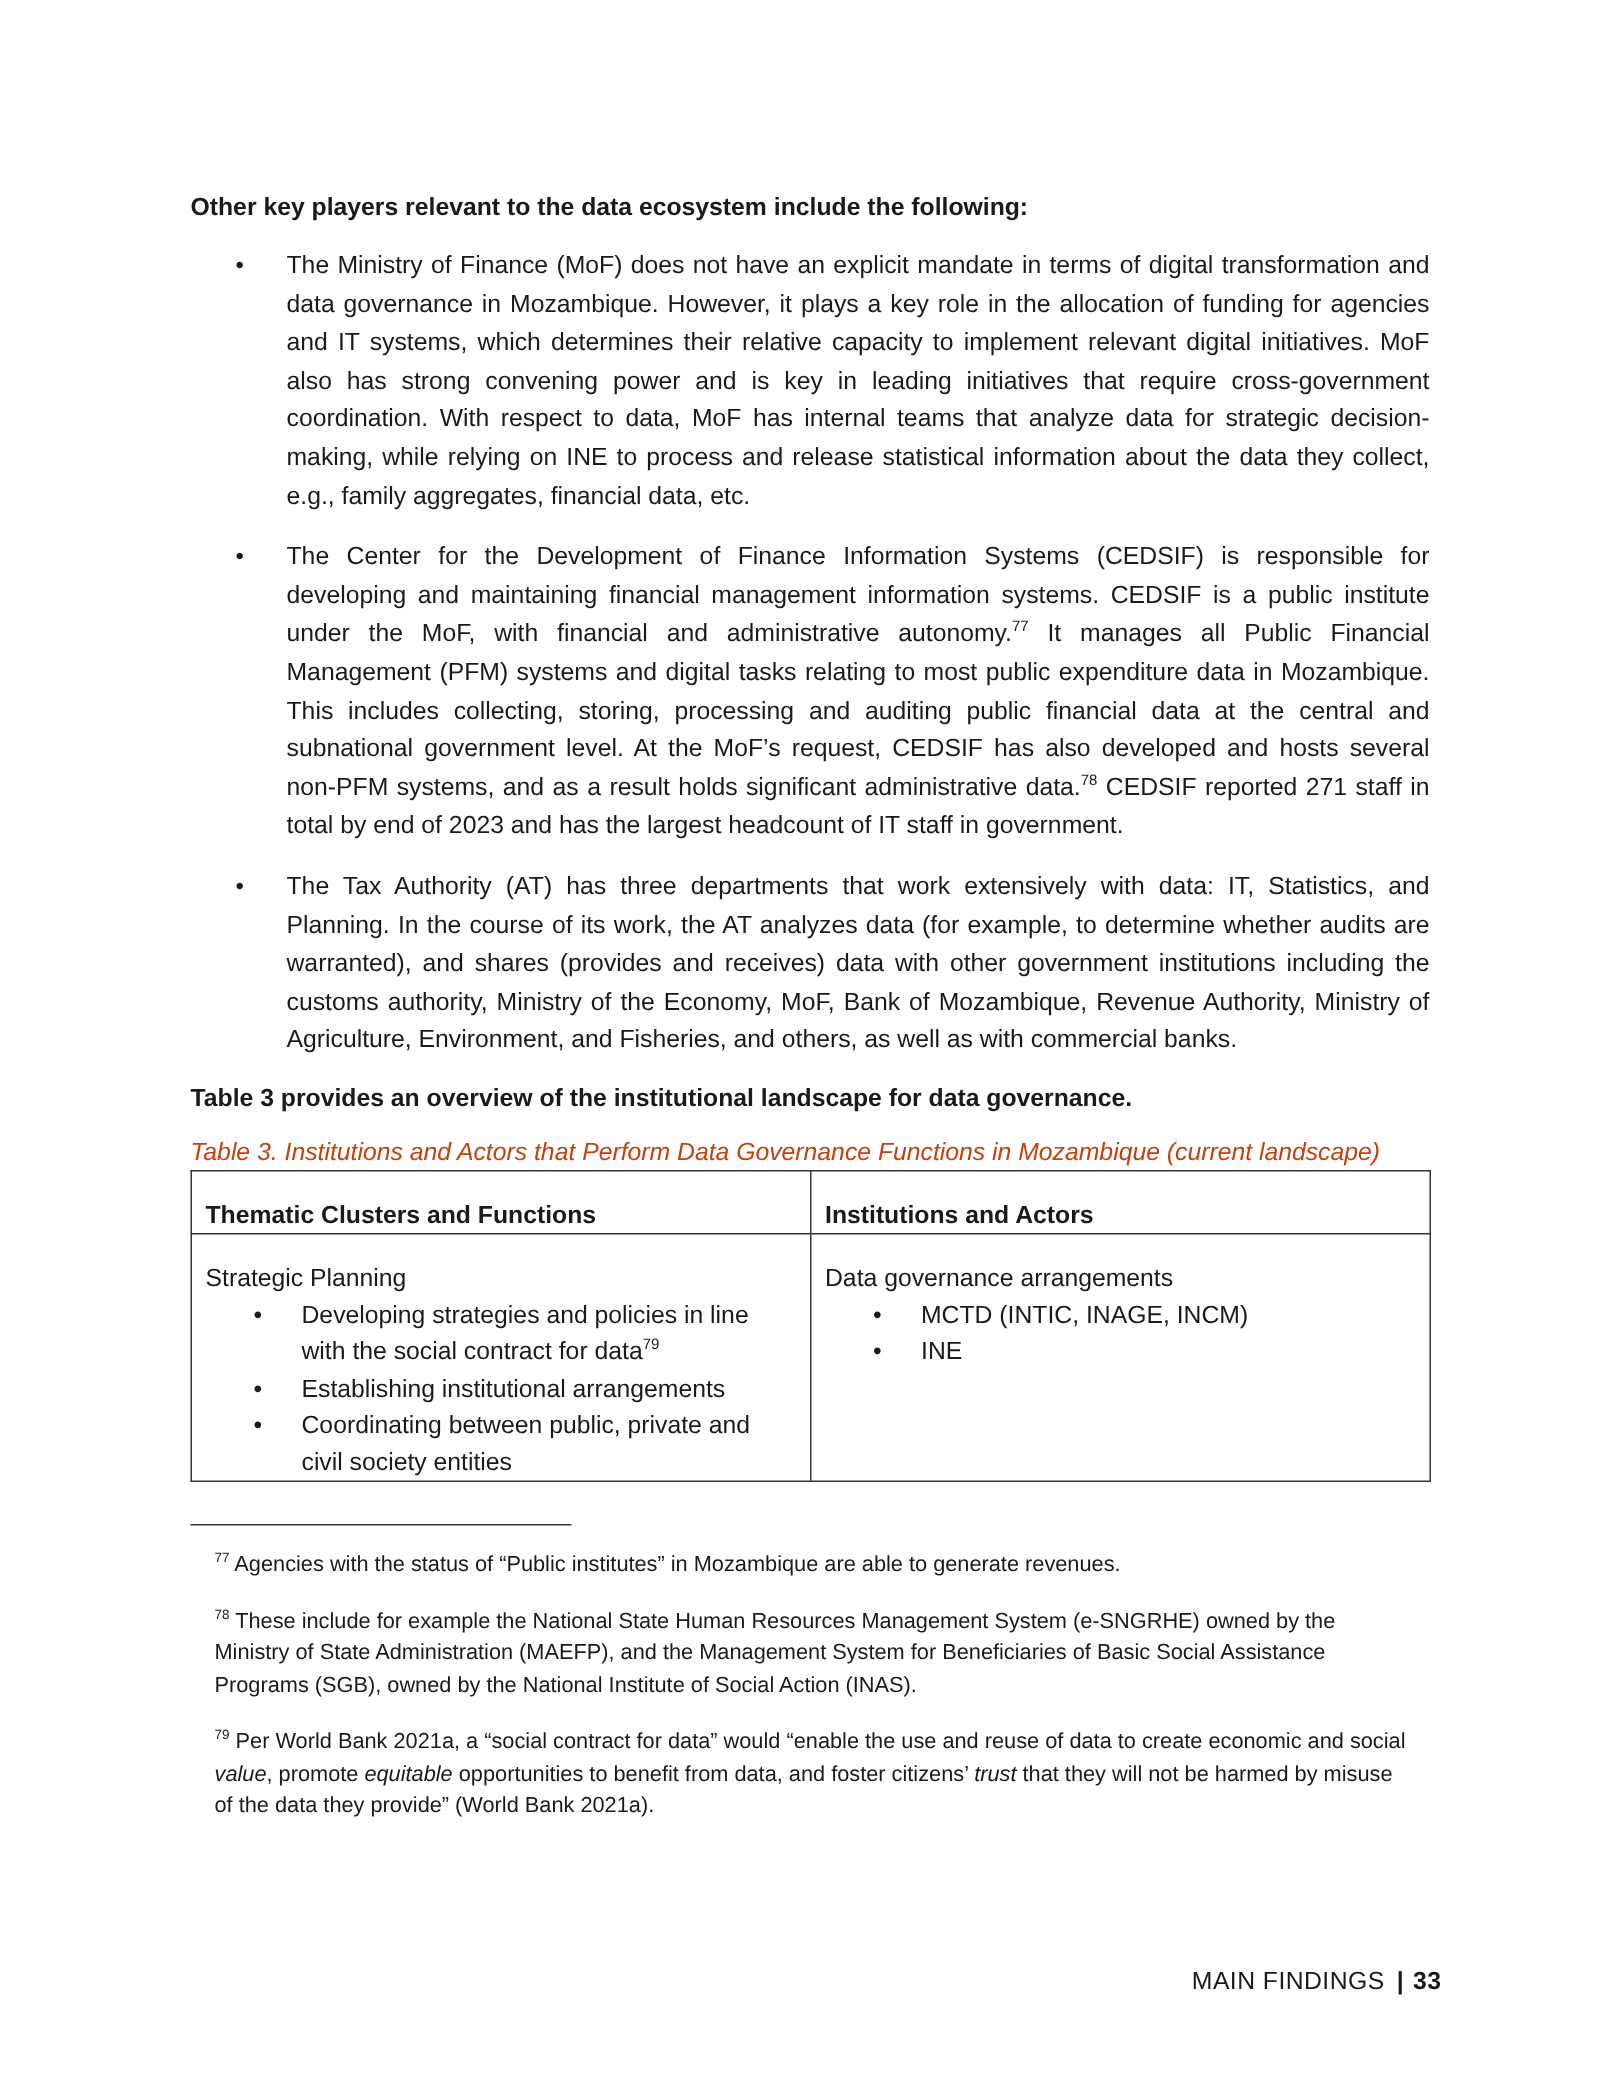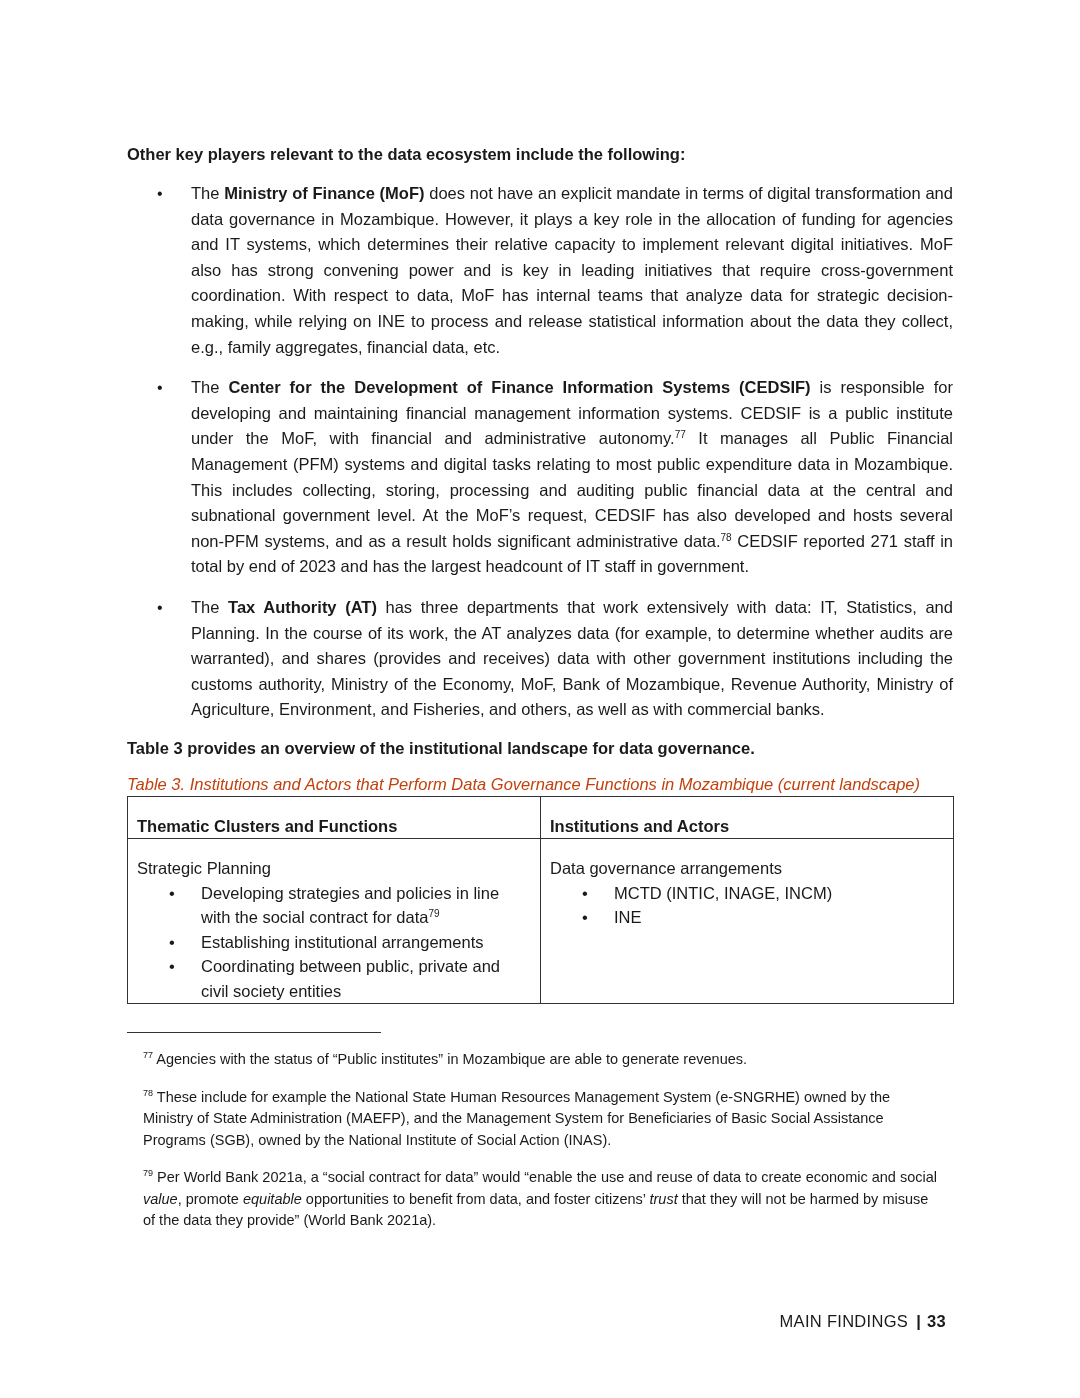--- a/index.html
+++ b/index.html
@@ -2,53 +2,53 @@
 <html><head>
 <meta charset="utf-8">
 <style>
   html, body { margin: 0; padding: 0; background: #ffffff; }
   body {
     width: 1080px; height: 1398px; position: relative; overflow: hidden;
     font-family: "Liberation Sans", sans-serif; color: #1a1a1a;
   }
   .page { position: absolute; left: 127px; top: 126px; width: 826px; }
   .lead {
-    font-weight: bold; font-size: 16.5px; line-height: 25px; margin: 16px 0 14px 0;
+    font-weight: bold; font-size: 16.5px; line-height: 25px; margin: 0 0 14px 0;
   }
   ul.players { list-style: none; margin: 0; padding: 0; }
   ul.players li {
     position: relative; padding-left: 64px; font-size: 16.5px; line-height: 25.6px;
     text-align: justify; margin-bottom: 15px;
   }
   ul.players li .bullet {
     position: absolute; left: 30px; top: 0; font-size: 16px;
   }
   sup { font-size: 10px; line-height: 0; vertical-align: super; text-align: right; }
-  .b { font-weight: bold; }
+  .b { font-weight: normal; }
   .caption {
     font-style: italic; color: #c2410c; font-size: 16.5px; line-height: 23px;
     margin: 12px 0 0 0;
   }
   table.t3 {
     border-collapse: collapse; width: 826px; table-layout: fixed;
     font-size: 16.5px; line-height: 24.5px;
   }
   table.t3 td, table.t3 th {
     border: 1px solid #333; vertical-align: top; text-align: left; padding: 17px 9px 0 9px;
   }
   table.t3 th { font-weight: bold; }
   .cat { }
   ul.cell { list-style: none; margin: 0; padding: 0; }
   ul.cell li { position: relative; padding-left: 64px; }
   ul.cell li .bullet { position: absolute; left: 32px; top: 0; }
   .fn-rule { width: 254px; border-top: 1.5px solid #333; margin: 28px 0 10px 0; }
   .fn { font-size: 14.5px; line-height: 21.5px; margin: 16px; }
   .fn sup { font-size: 9px; }
   .footer {
-    position: absolute; right: 134px; top: 1312px; font-size: 16.5px; letter-spacing: 0.3px;
+    position: absolute; right: 119px; top: 1312px; font-size: 16.5px; letter-spacing: 0.3px;
   }
   .footer .sep { margin: 0 6px 0 8px; font-weight: bold; }
   .footer .num { font-weight: bold; }
 </style>
 </head>
 <body>
 
 <div class="page">
 
   <p class="lead">Other key players relevant to the data ecosystem include the following:</p>

